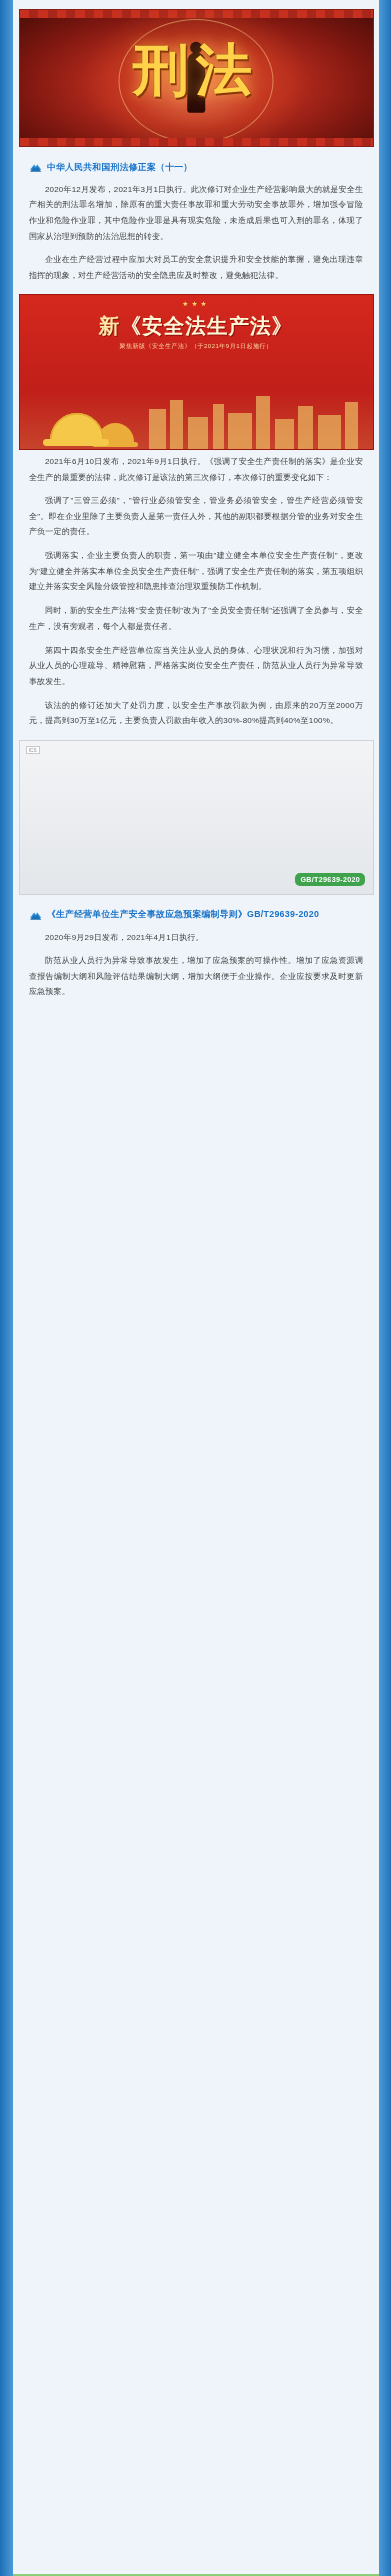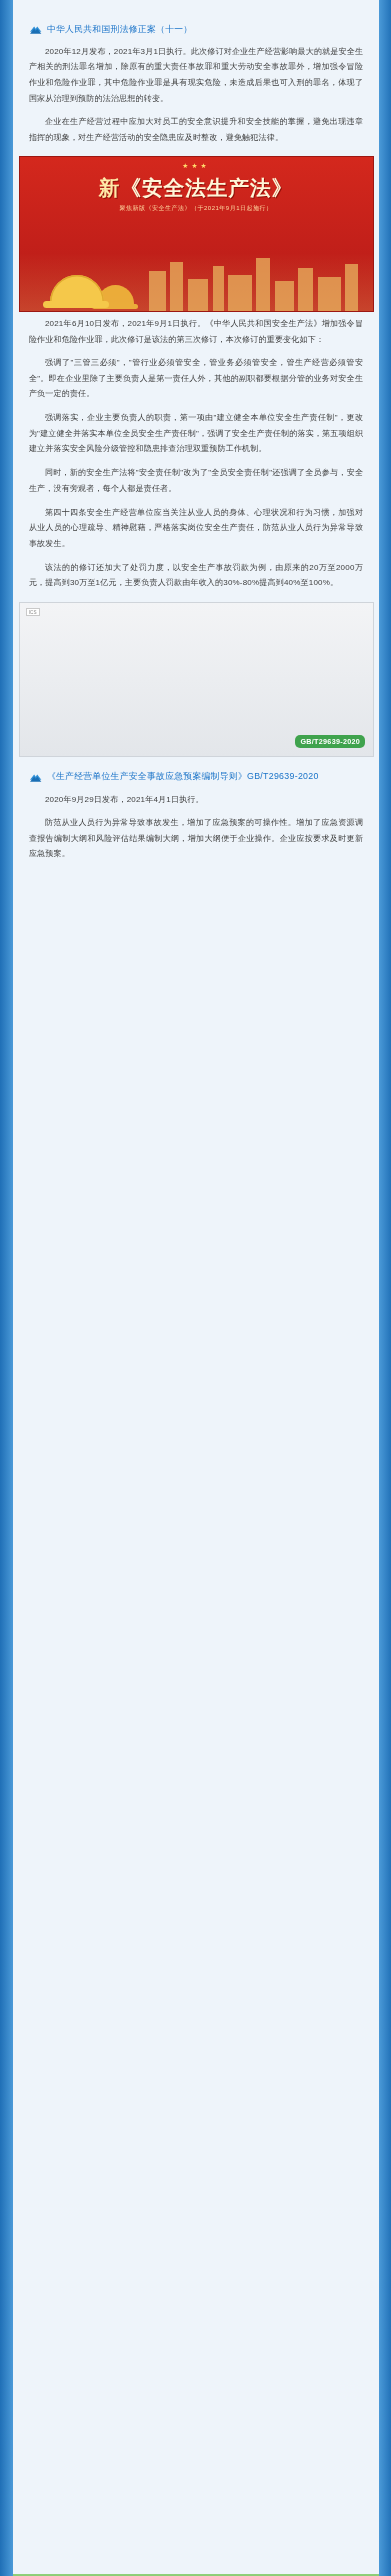--- a/index.html
+++ b/index.html
@@ -96,21 +96,21 @@
     margin: 13.4px 15.5px 7.2px 15.5px;
   }
   .heading .hicon {
     flex: 0 0 auto;
     width: 13.4px; height: 13.4px;
     margin-top: 0.5px;
   }
   .heading .htext {
     color: #1a73c8;
     font-size: 8.8px;
-    font-weight: normal;
+    font-weight: bold;
     line-height: 1.5;
     letter-spacing: 0.3px;
   }
 
   
   p.para {
     margin: 0 15.5px 8.2px 15.5px;
     color: #3d3d3d;
     font-size: 8px;
     line-height: 1.95;
@@ -237,20 +237,28 @@
 </style>
 </head>
 <body>
 
 <div class="page">
   <div class="rail left"></div>
   <div class="rail right"></div>
 
   <div class="content">
 
+    <div class="banner1">
+      <div class="topbar"></div>
+      <div class="halo"></div>
+      <div class="ring"></div>
+      <div class="figure"></div>
+      <div class="title">刑法</div>
+      <div class="botbar"></div>
+    </div>
 
     <div class="heading">
       <span class="hicon">
         <svg viewBox="0 0 26 26" width="13.4" height="13.4" aria-hidden="true">
           <path d="M2 17 L10 7 L13 11 L16 7 L24 17 Z" fill="#2f8fd6"></path>
           <path d="M2 21 L10 11 L13 15 L16 11 L24 21 Z" fill="#1a6fb5"></path>
         </svg>
       </span>
       <span class="htext">中华人民共和国刑法修正案（十一）</span>
     </div>
@@ -274,21 +282,21 @@
         <div class="bld" style="left:255px;width:19.6px;height:30px;"></div>
         <div class="bld" style="left:278px;width:15.5px;height:43px;"></div>
         <div class="bld" style="left:298px;width:23px;height:34px;"></div>
         <div class="bld" style="left:325px;width:13.4px;height:47px;"></div>
       </div>
       <div class="helmet2"></div>
       <div class="helmet"></div>
     </div>
 
 
-    <p class="para">2021年6月10日发布，2021年9月1日执行。《中华人民共和国安全生产法》增加强令冒险作业和危险作业罪，此次修订是该法的第三次修订，本次修订的重要变化如下：</p>
+    <p class="para">2021年6月10日发布，2021年9月1日执行。《强调了安全生产责任制的落实》是企业安全生产的最重要的法律，此次修订是该法的第三次修订，本次修订的重要变化如下：</p>
     <p class="para">强调了"三管三必须"，"管行业必须管安全，管业务必须管安全，管生产经营必须管安全"。即在企业里除了主要负责人是第一责任人外，其他的副职都要根据分管的业务对安全生产负一定的责任。</p>
     <p class="para">强调落实，企业主要负责人的职责，第一项由"建立健全本单位安全生产责任制"，更改为"建立健全并落实本单位全员安全生产责任制"，强调了安全生产责任制的落实，第五项组织建立并落实安全风险分级管控和隐患排查治理双重预防工作机制。</p>
     <p class="para">同时，新的安全生产法将"安全责任制"改为了"全员安全责任制"还强调了全员参与，安全生产，没有旁观者，每个人都是责任者。</p>
     <p class="para">第四十四条安全生产经营单位应当关注从业人员的身体、心理状况和行为习惯，加强对从业人员的心理疏导、精神慰藉，严格落实岗位安全生产责任，防范从业人员行为异常导致事故发生。</p>
     <p class="para">该法的的修订还加大了处罚力度，以安全生产事故罚款为例，由原来的20万至2000万元，提高到30万至1亿元，主要负责人罚款由年收入的30%-80%提高到40%至100%。</p>
 
     <div class="gbcard">
       <div class="tinytag">ICS</div>
       <div class="badge">GB/T29639-2020</div>
     </div>

